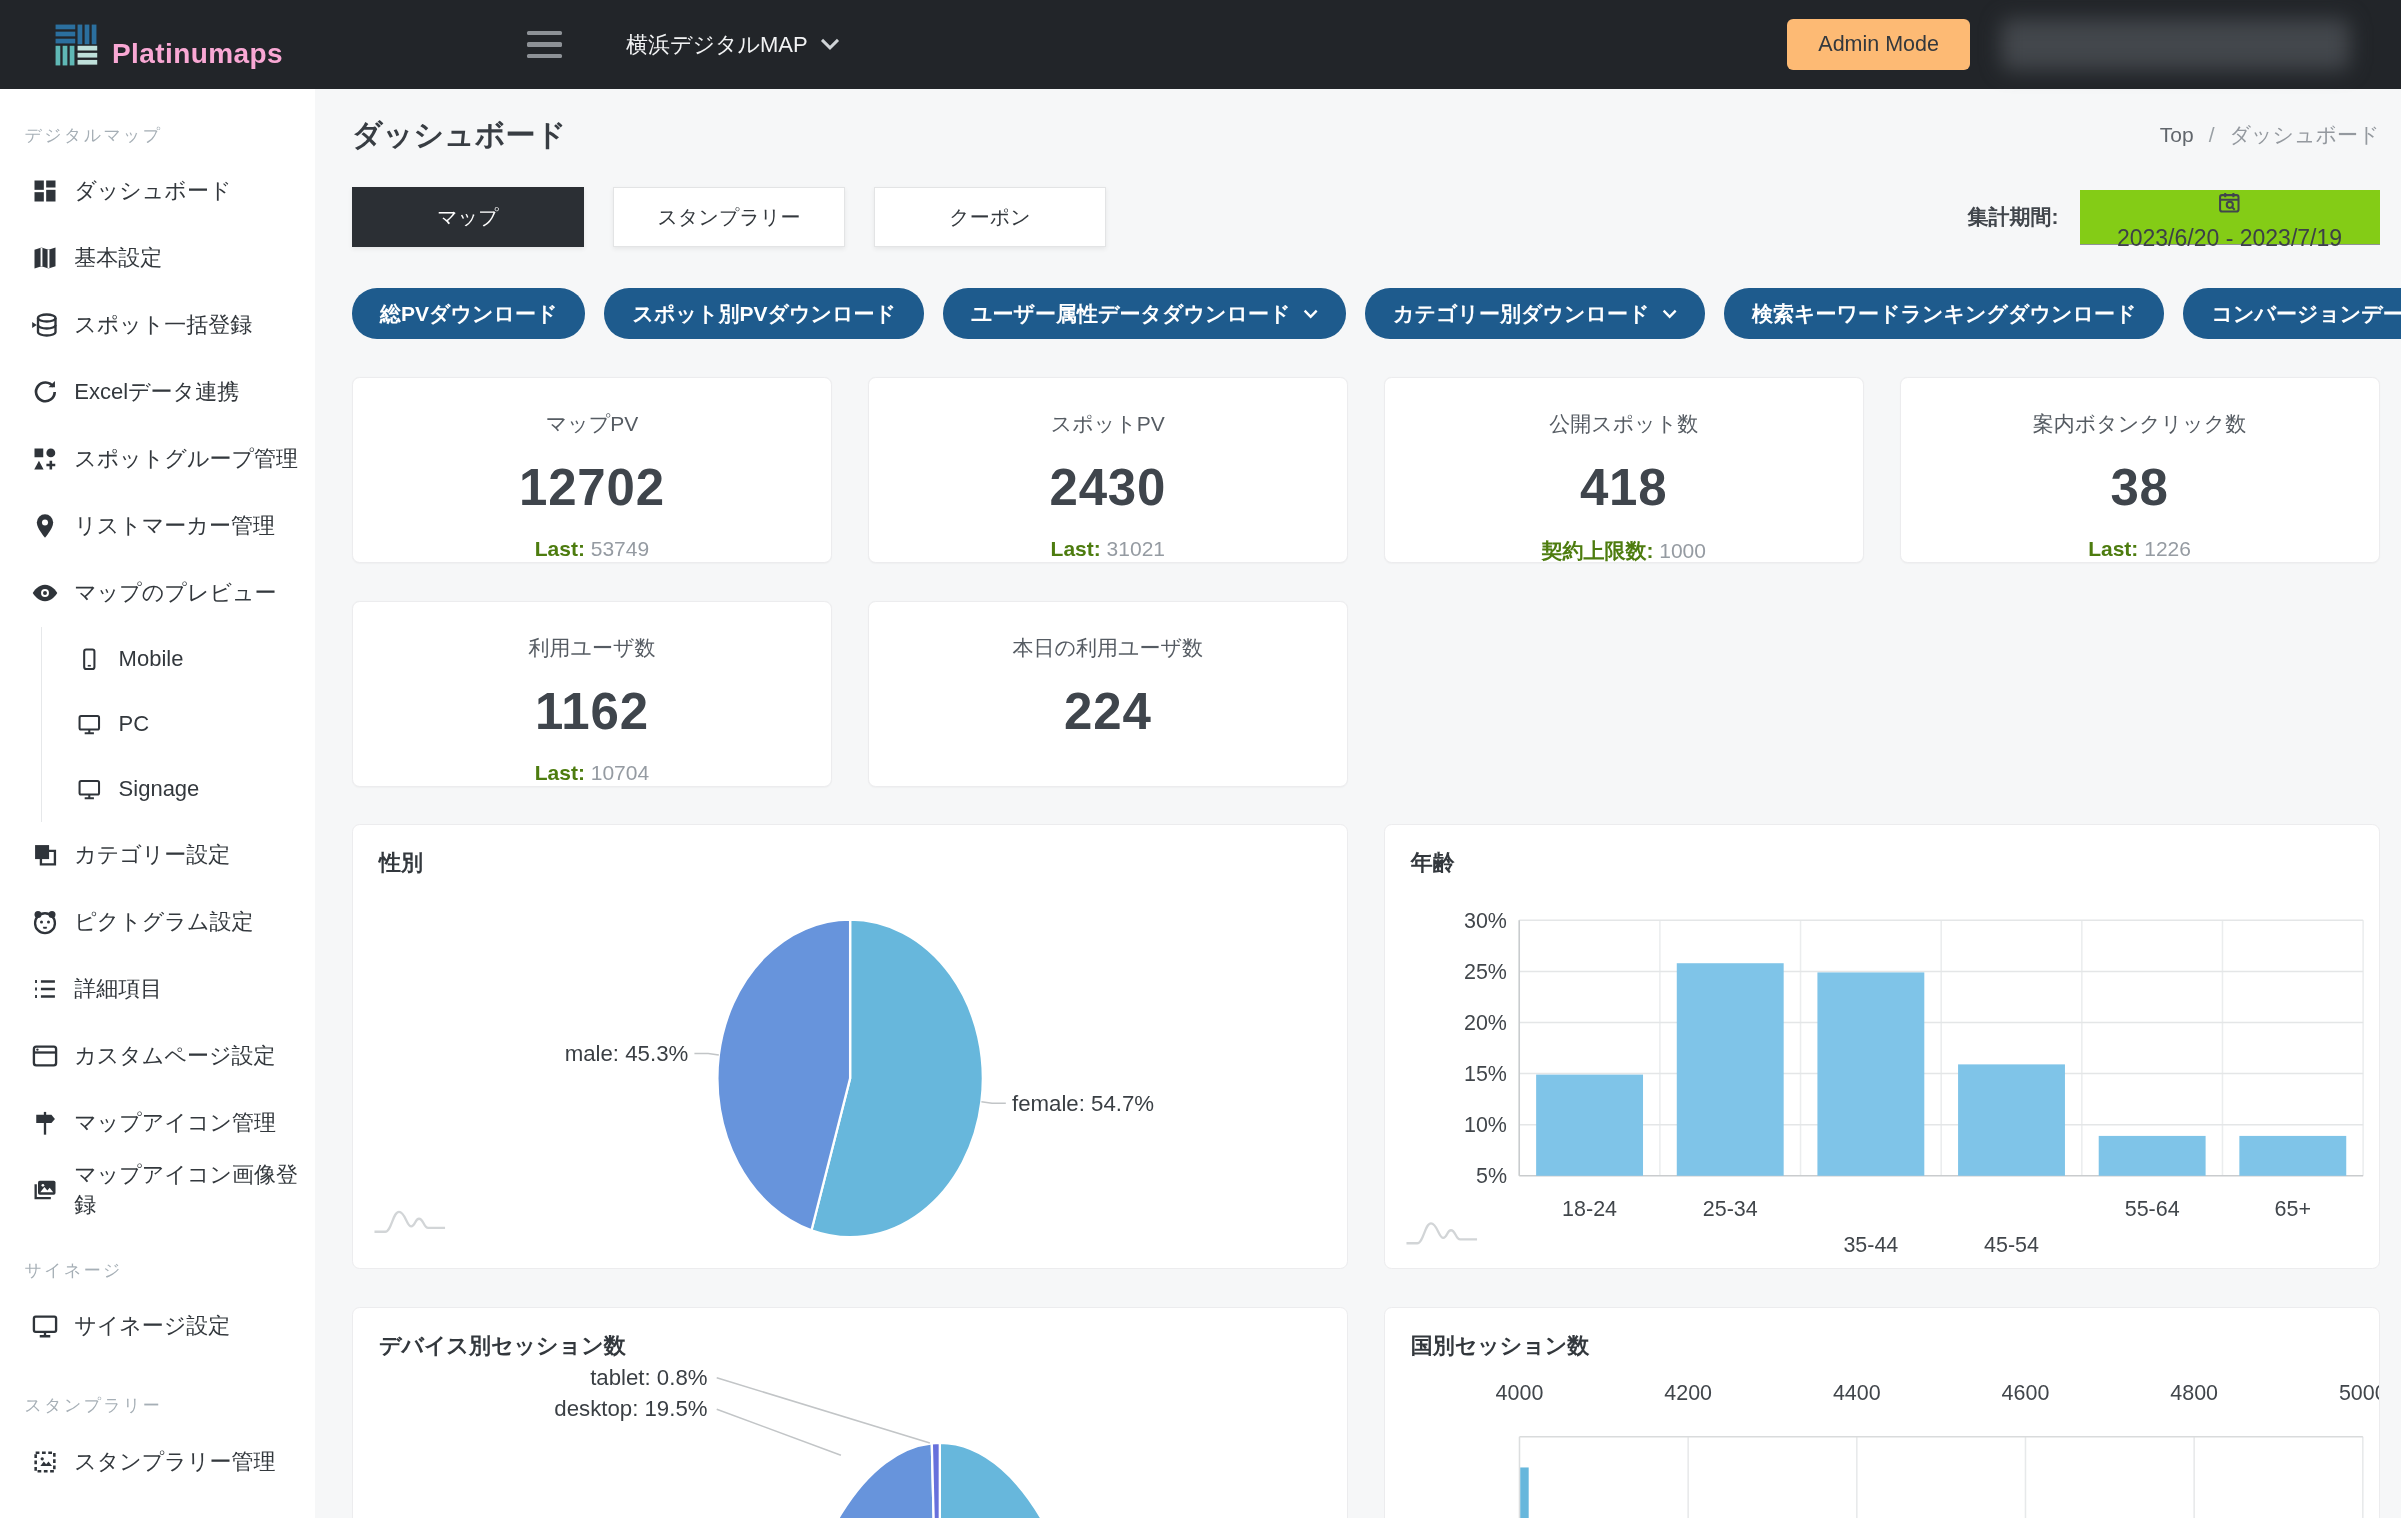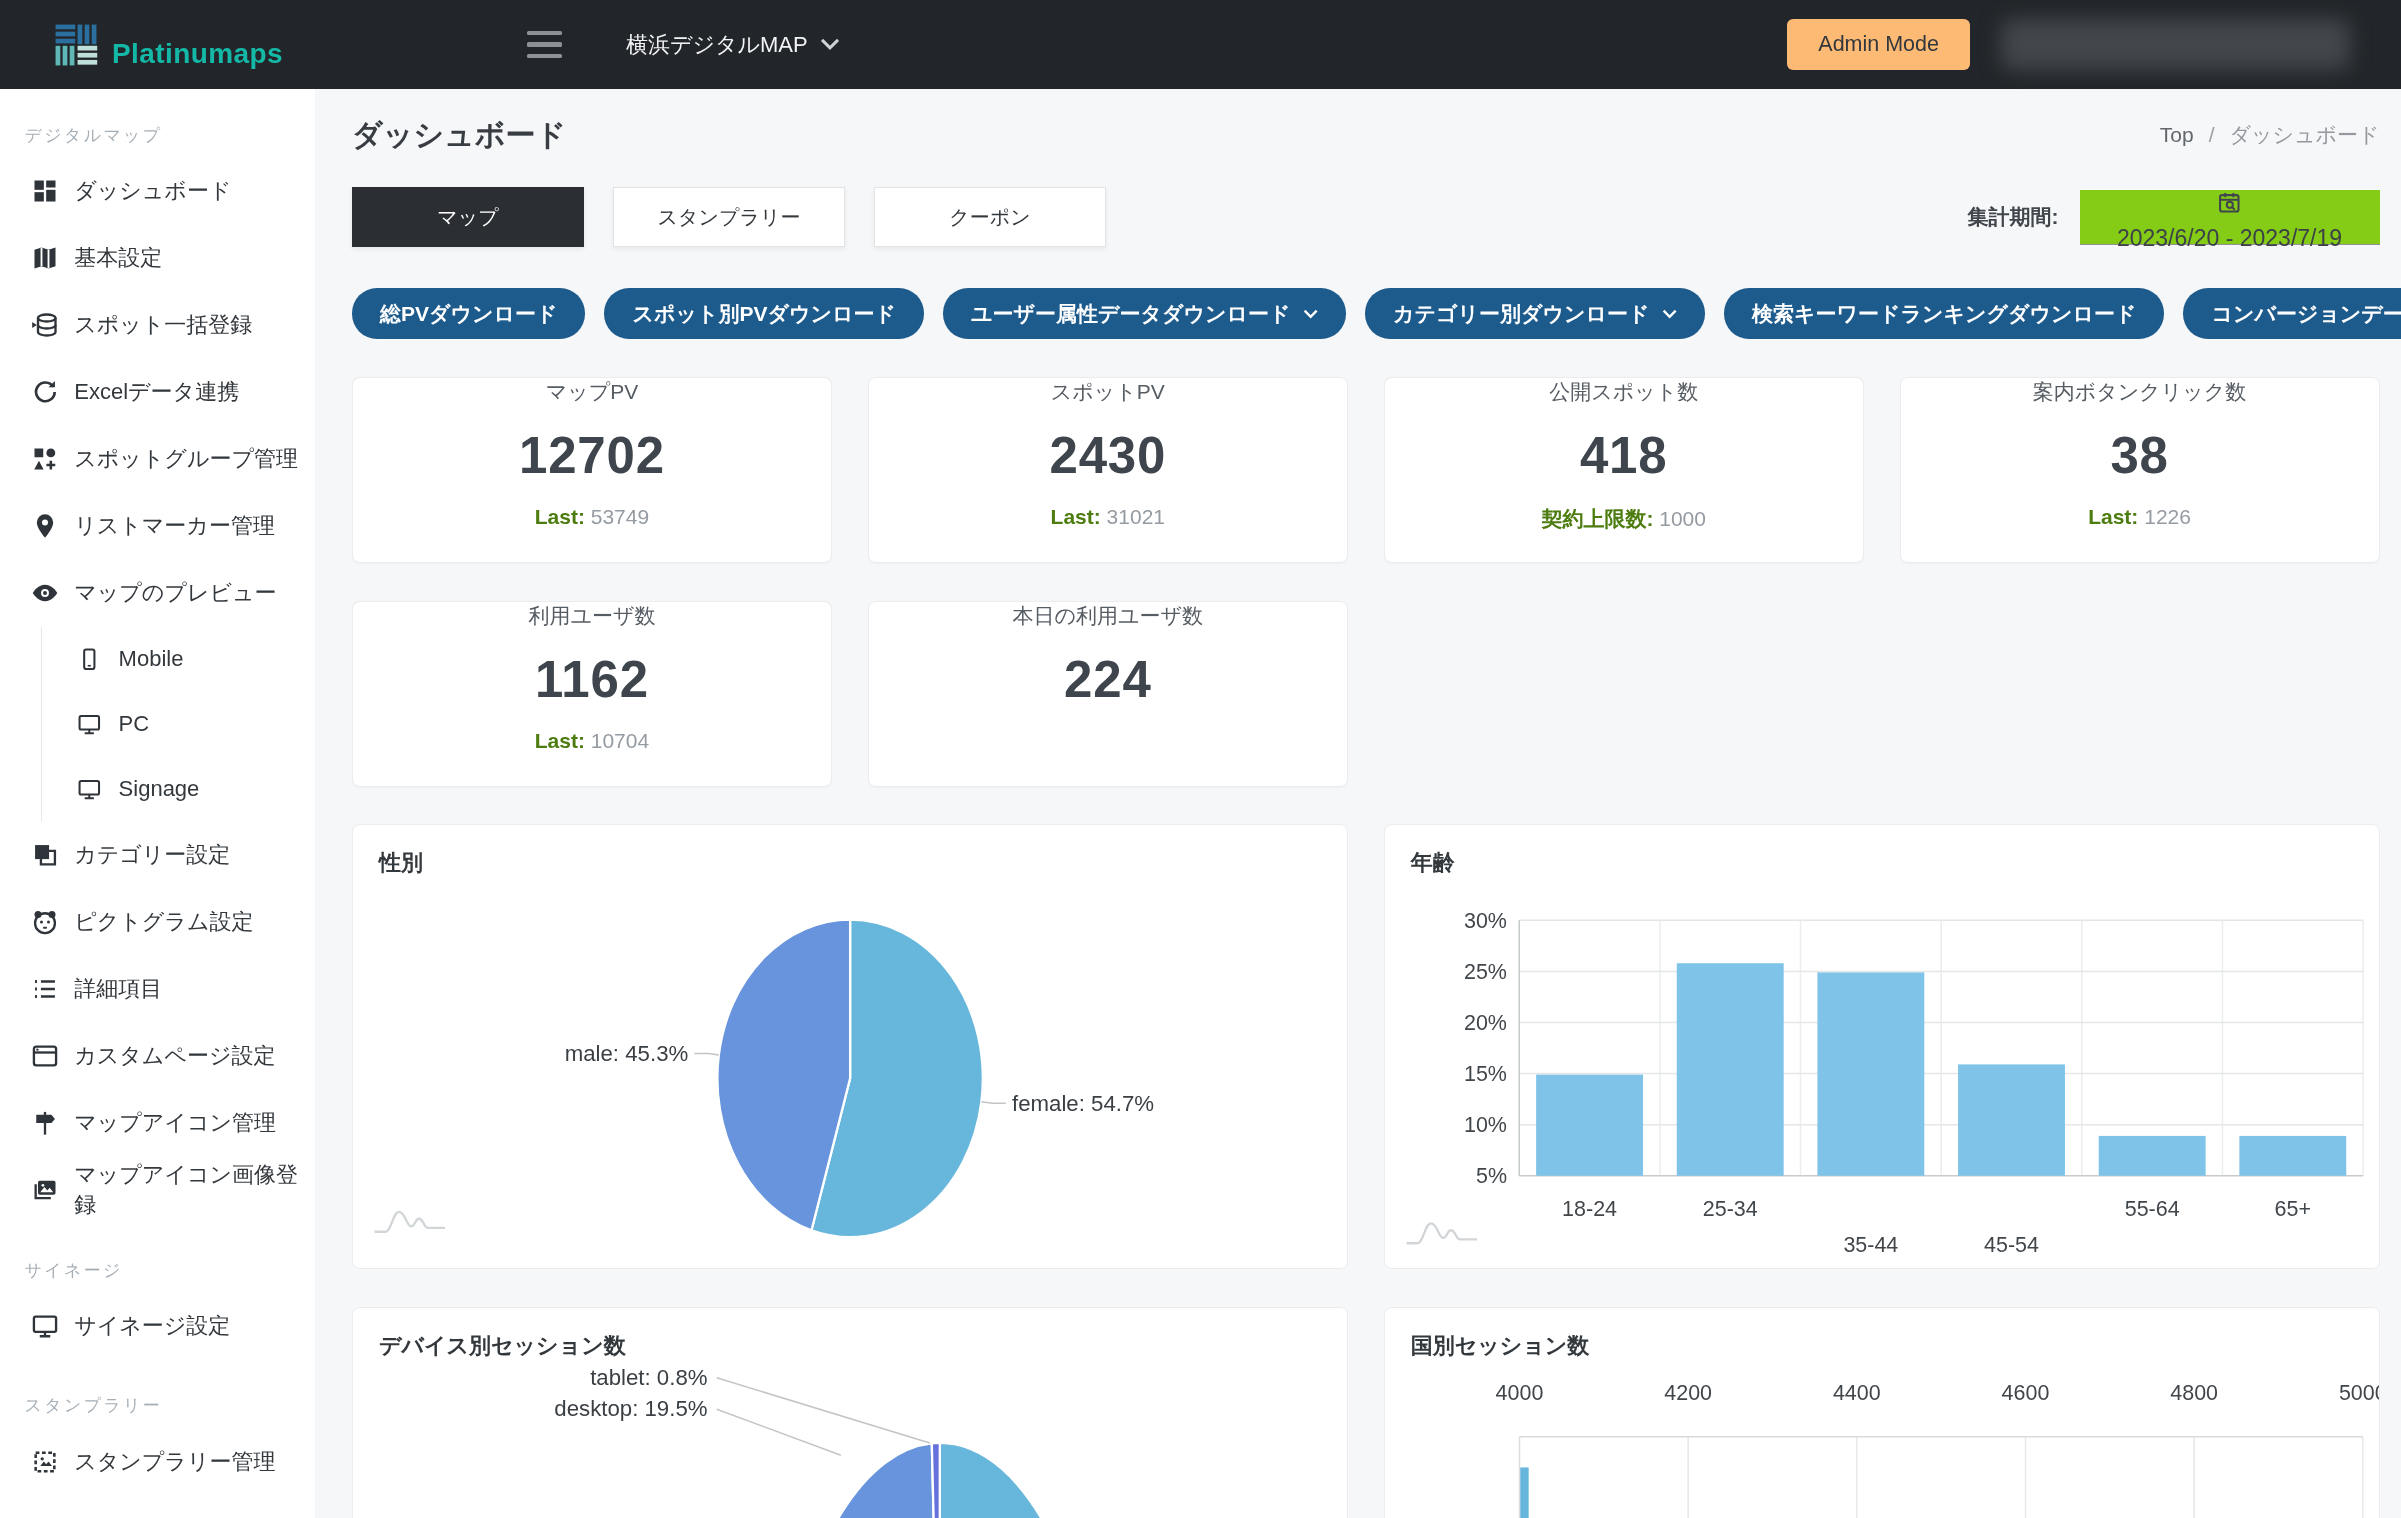--- a/index.html
+++ b/index.html
@@ -2,21 +2,21 @@
 <html style="font-size:12.3px"><head>
 <meta charset="utf-8">
 <style>
   html,body{margin:0;padding:0;}
   body{width:2401px;height:1518px;overflow:hidden;position:relative;background:#f6f7f8;
        font-family:"Liberation Sans","DejaVu Sans",sans-serif;color:#3a3f45;}
   
   .header{position:absolute;top:0;left:0;width:2401px;height:89px;background:#222529;
           display:flex;align-items:center;z-index:10;}
   .logo{display:flex;align-items:center;gap:14px;margin-left:54px;cursor:pointer;}
-  .brand{color:#14b8a6;font-size:28px;font-weight:bold;letter-spacing:0.4px;margin-top:18px;}
+  .brand{color:#f9a8d4;font-size:28px;font-weight:bold;letter-spacing:0.4px;margin-top:18px;}
   .hamburger{margin-left:238px;width:54px;height:46px;background:none;border:none;cursor:pointer;
              display:flex;flex-direction:column;justify-content:center;gap:7px;}
   .hamburger span{display:block;width:35px;height:4.6px;border-radius:1.5px;background:#8d9196;}
   .map-select{display:flex;align-items:center;gap:12.3px;margin-left:51px;cursor:pointer;}
   .map-select .msel-label{color:#f2f3f4;font-size:22px;}
   .admin-btn{margin-left:auto;height:51px;padding:0 31px;background:#fdba74;border:none;border-radius:6.1px;
              font-size:21.5px;color:#33383d;cursor:pointer;font-family:inherit;}
   .blur-blob{margin:0 51px 0 31px;width:349px;height:51px;border-radius:9.2px;background:#43474c;filter:blur(10px);}
   
   .sidebar{position:absolute;top:89px;left:0;bottom:0;width:315px;background:#fff;
@@ -45,21 +45,21 @@
   .period{margin-left:auto;display:flex;align-items:center;gap:21px;}
   .period-label{font-size:21px;font-weight:bold;color:#41464c;}
   .period-input{width:272px;height:54px;background:#84cc16;border-bottom:1.5px solid #8f9397;
                 display:flex;align-items:center;gap:10.7px;padding:0 14px;cursor:pointer;flex-direction:column;}
   .period-input .pval{font-size:23px;color:#3c4147;white-space:nowrap;}
   .pills{display:flex;gap:19px;margin-top:41px;}
   .pill{height:51px;border-radius:25px;border:none;background:#1E5B8D;color:#fff;font-weight:bold;
         font-size:21px;padding:0 28px;display:flex;align-items:center;gap:12.3px;cursor:pointer;font-family:inherit;white-space:nowrap;}
   .cards4{display:grid;grid-template-columns:repeat(4,1fr);gap:36px;margin-top:38px;}
   .stat-card{background:#fff;border:0.8px solid #ececee;border-radius:7.7px;height:184px;
-             display:flex;flex-direction:column;align-items:center;justify-content:flex-start;gap:20px;
+             display:flex;flex-direction:column;align-items:center;justify-content:flex-end;gap:20px;
              box-shadow:0 0.8px 1.5px rgba(0,0,0,.03);}
   .s-title{font-size:21px;color:#565c63;}
   .s-value{font-size:51px;font-weight:bold;color:#3f454c;letter-spacing:0.8px;}
   .s-sub{font-size:21px;color:#959ba2;height:24.6px;}
   .s-sub b{color:#4d7c0f;}
   .charts-grid{display:grid;grid-template-columns:repeat(2,1fr);gap:36px;margin-top:37px;}
   .chart-card{background:#fff;border:0.8px solid #ececee;border-radius:7.7px;overflow:hidden;position:relative;}
   .chart-card.tall{height:443px;}
   .chart-card.cut{height:460px;}
   .chart-card h3{position:absolute;top:23px;left:26px;margin:0;font-size:22px;color:#33383d;font-weight:bold;z-index:2;}

